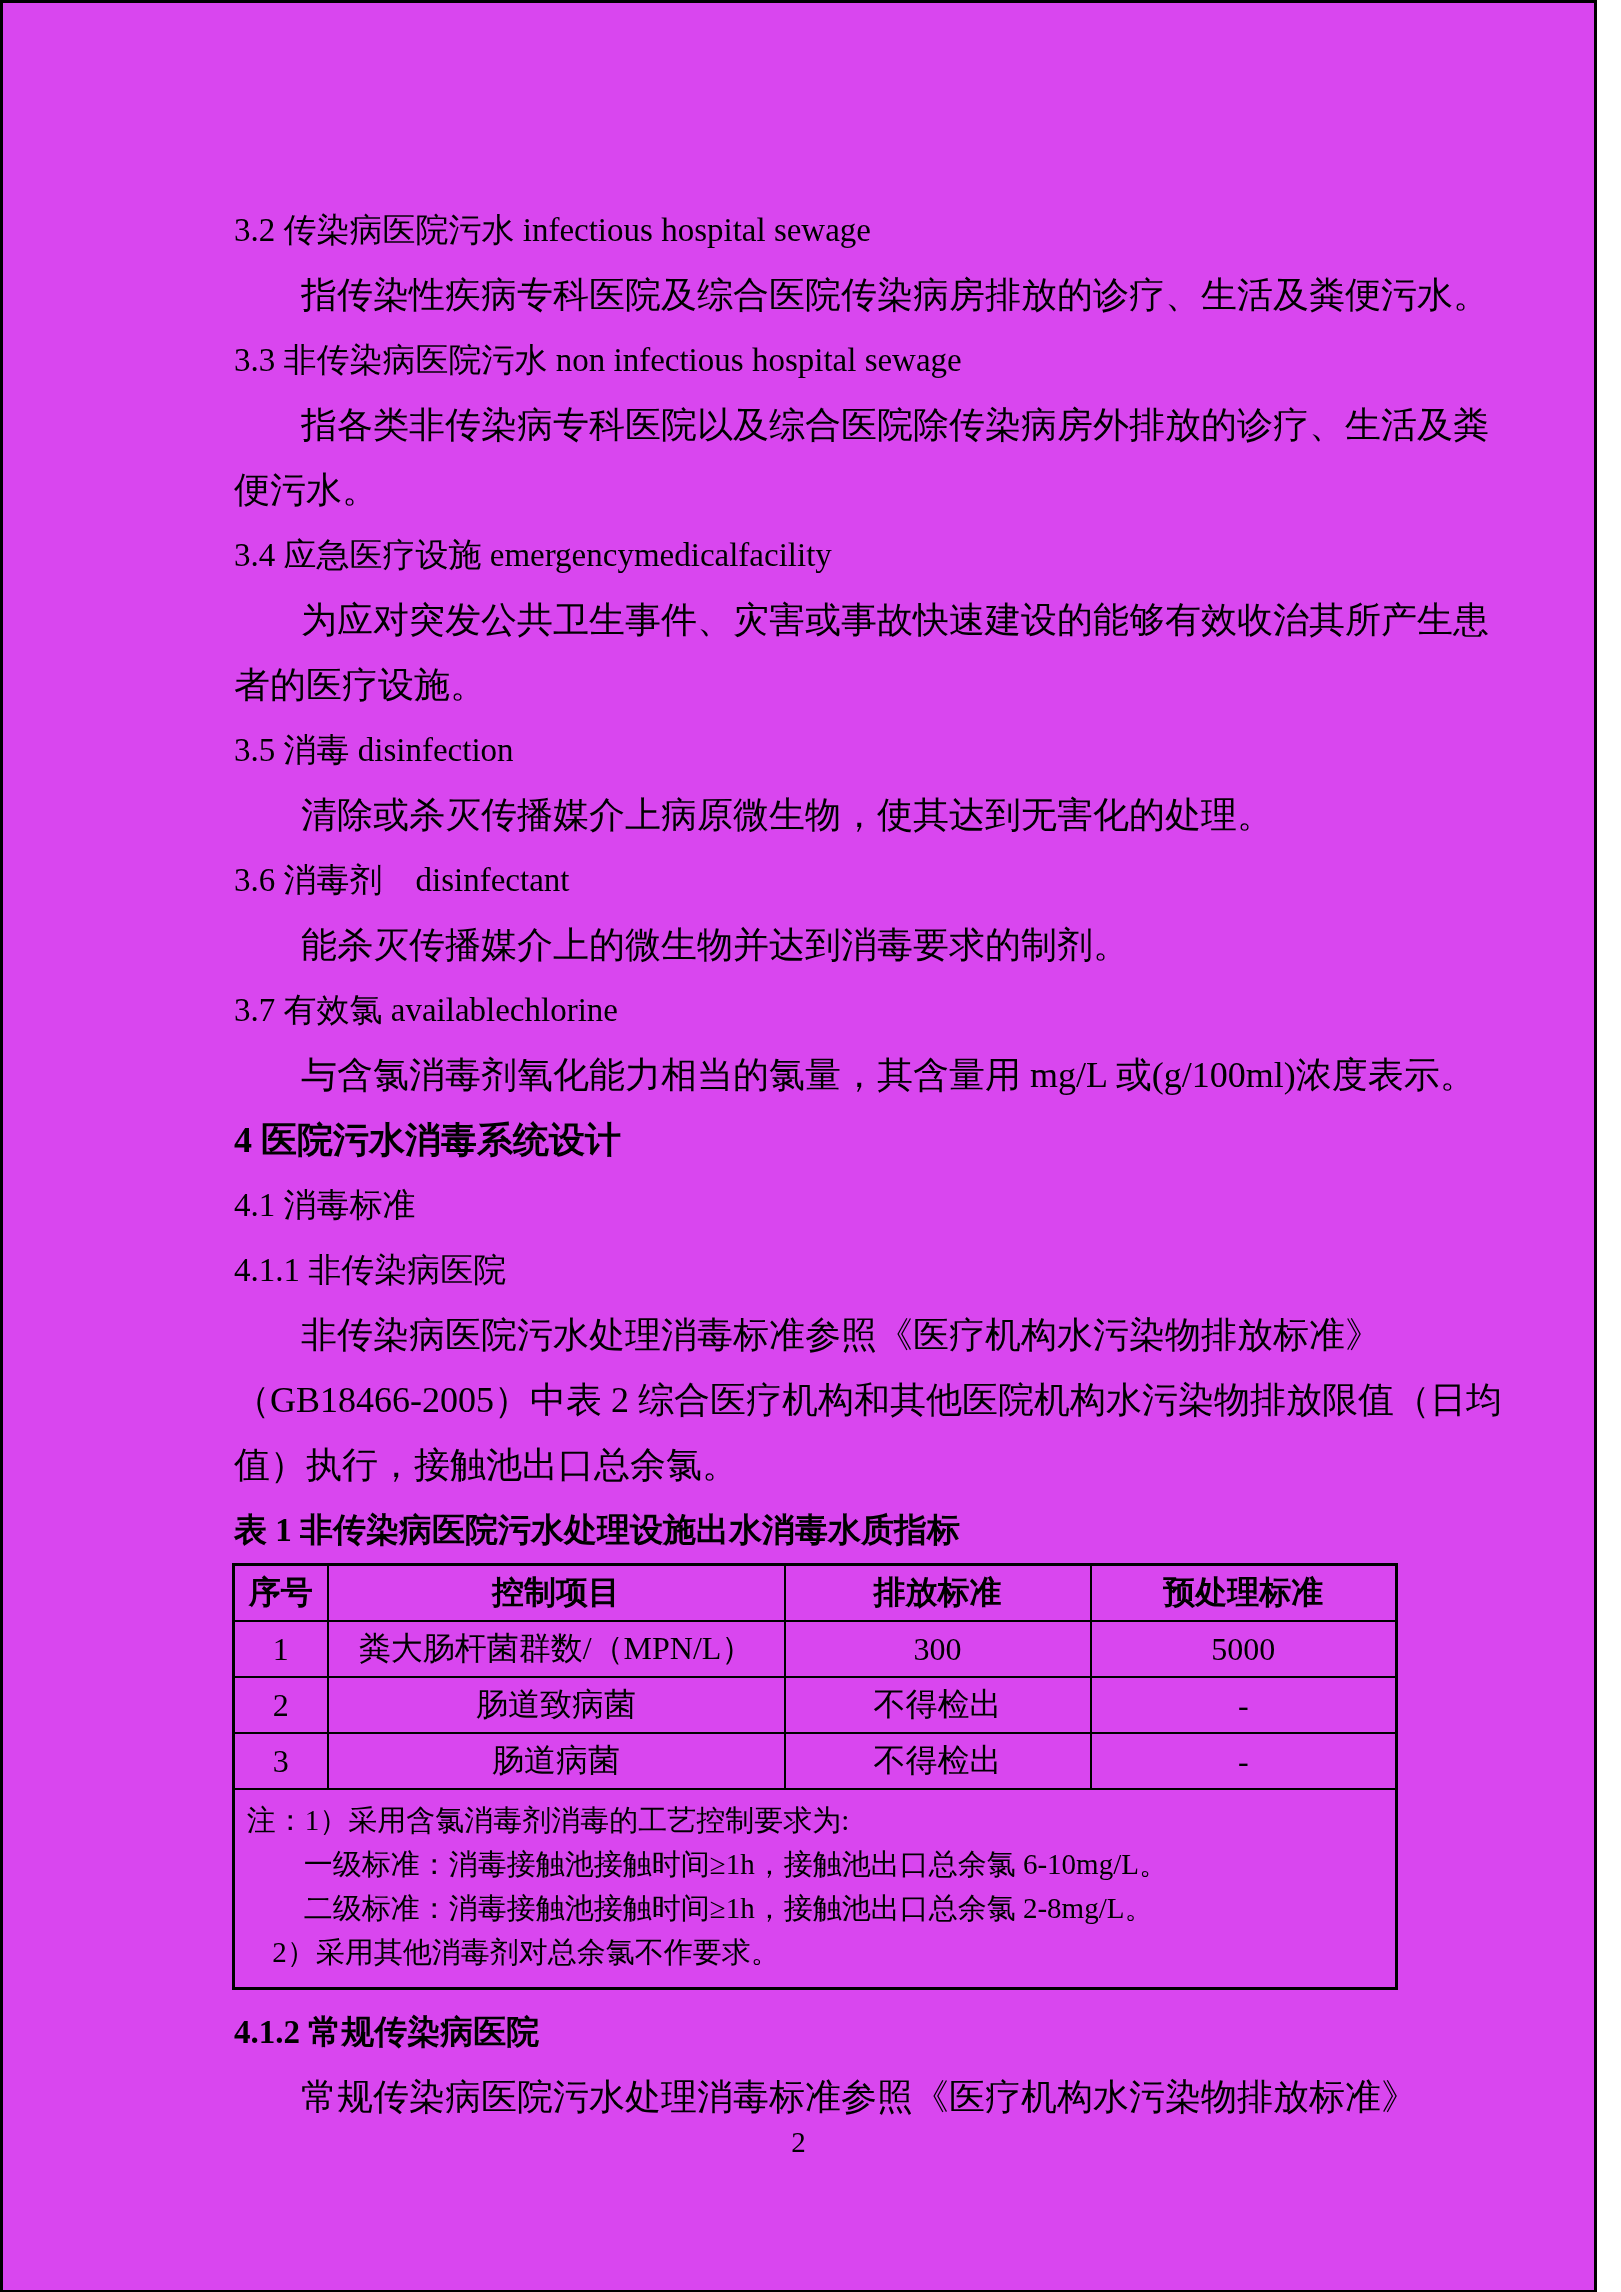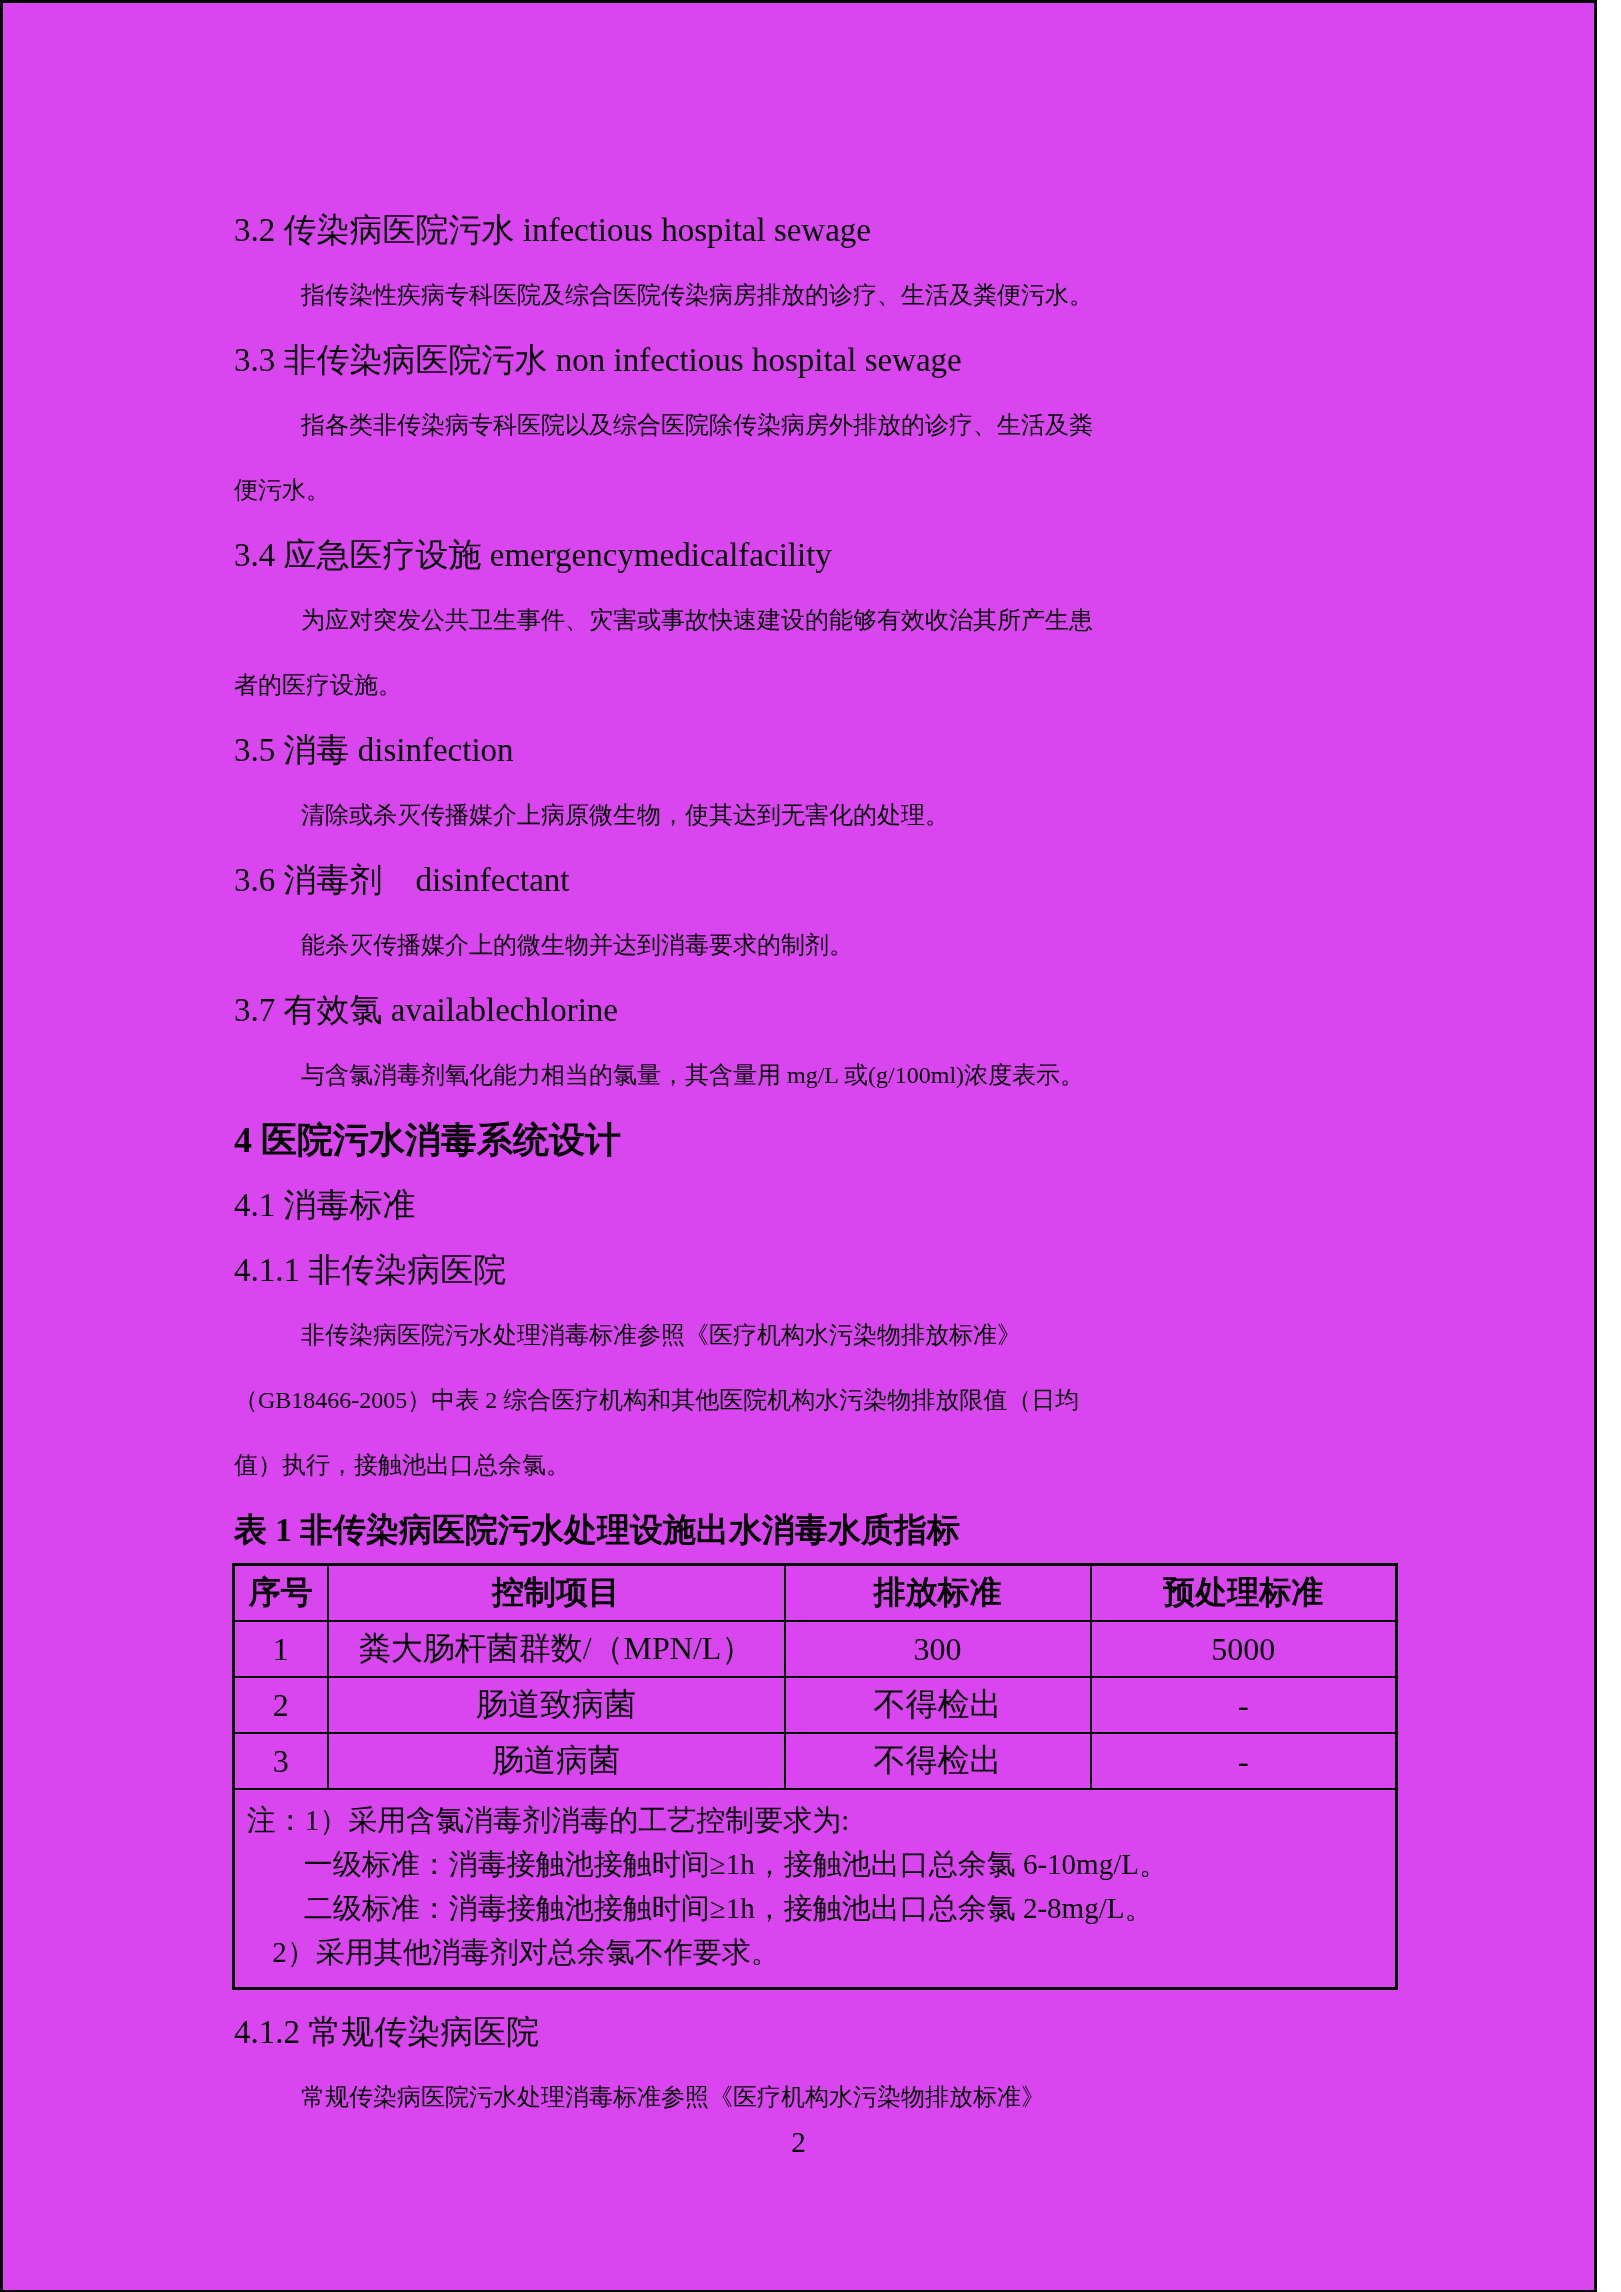--- a/index.html
+++ b/index.html
@@ -11,21 +11,21 @@
     background: #d946ef;
     border: 3.9px solid #000000;
     padding: 195px 90px 0 231px;
     font-family: "Liberation Serif", "DejaVu Serif", serif;
     color: #000000;
     overflow: hidden;
   }
   .line {
     height: 65px;
     line-height: 65px;
-    font-size: 24px;
+    font-size: 36px;
     white-space: nowrap;
   }
   .heading { font-size: 33px; }
   .indent { padding-left: 67px; }
   .ch4-heading { font-weight: bold; font-size: 36px; }
   .table-title { font-weight: bold; font-size: 33px; text-align: left; }
   table.t1 {
     width: 1162px;
     table-layout: fixed;
     border-collapse: collapse;
@@ -43,21 +43,21 @@
   }
   .t1 th { font-weight: bold; }
   .t1 td.note-cell {
     height: auto;
     text-align: left;
     padding: 7.8px 11.8px 13.7px 11.8px;
   }
   .note-line { font-size: 29px; line-height: 44px; white-space: nowrap; }
   .note-ind-a { padding-left: 57px; }
   .note-ind-b { padding-left: 25.5px; }
-  .sec412 { margin-top: 9.8px; }
+  .sec412 { margin-top: 9.8px; font-weight: bold; }
   .pageno {
     position: absolute;
     top: 2123px;
     left: 0;
     width: 100%;
     text-align: center;
     font-size: 29px;
     line-height: 33px;
   }
 </style>

